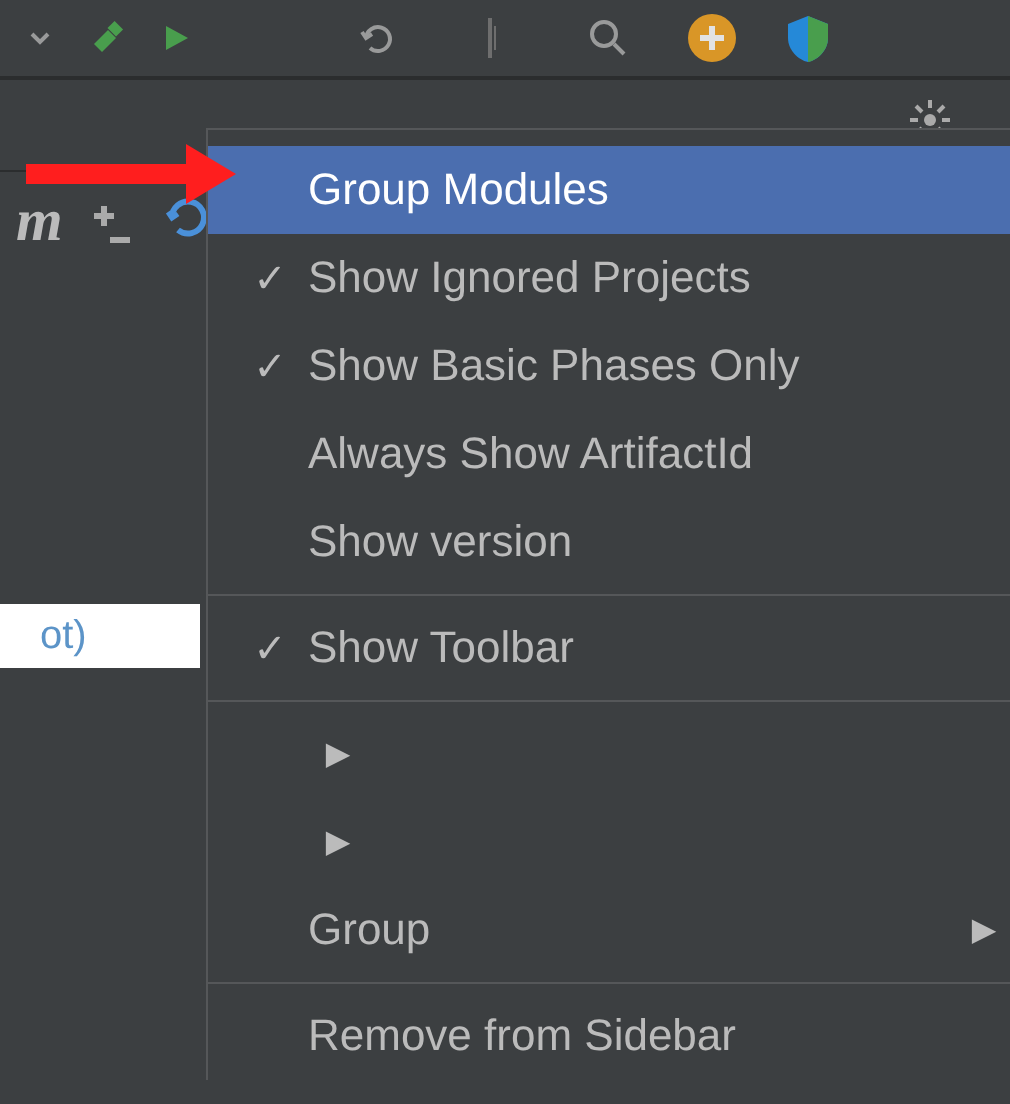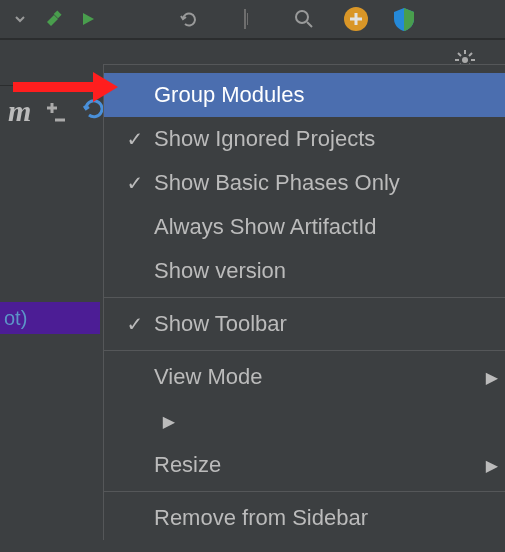--- a/index.html
+++ b/index.html
@@ -52,26 +52,26 @@
     width: 22px; height: 22px;
     color: #aaaaaa;
     position: relative;
   }
   .sel-row {
     position: absolute;
     top: 302px;
     left: 0;
     width: 100px;
     height: 32px;
-    background: #4c1d95;
+    background: #ffffff;
     color: #5c94c8;
     font-size: 20px;
     display: flex;
     align-items: center;
-    padding-left: 4px;
+    padding-left: 20px;
   }
   .context-menu {
     position: absolute;
     left: 103px;
     top: 64px;
     width: 404px;
     background: #3c3f41;
     border-left: 1px solid #555759;
     border-top: 1px solid #555759;
     z-index: 10;
@@ -239,30 +239,29 @@
     <span class="mi-label">Show version</span>
   </div>
   <div class="menu-sep"></div>
   <div class="menu-item">
     <span class="check-col">✓</span>
     <span class="mi-label">Show Toolbar</span>
   </div>
   <div class="menu-sep"></div>
   <div class="menu-item">
     <span class="check-col"></span>
-    <span class="mi-label">View Mode</span>
     <span class="submenu-arrow">▶</span>
   </div>
   <div class="menu-item">
     <span class="check-col"></span>
     <span class="submenu-arrow">▶</span>
   </div>
   <div class="menu-item">
     <span class="check-col"></span>
-    <span class="mi-label">Resize</span>
+    <span class="mi-label">Group</span>
     <span class="submenu-arrow">▶</span>
   </div>
   <div class="menu-sep"></div>
   <div class="menu-item">
     <span class="check-col"></span>
     <span class="mi-label">Remove from Sidebar</span>
   </div>
 </div>
 
 <svg class="red-arrow" width="110" height="50">

